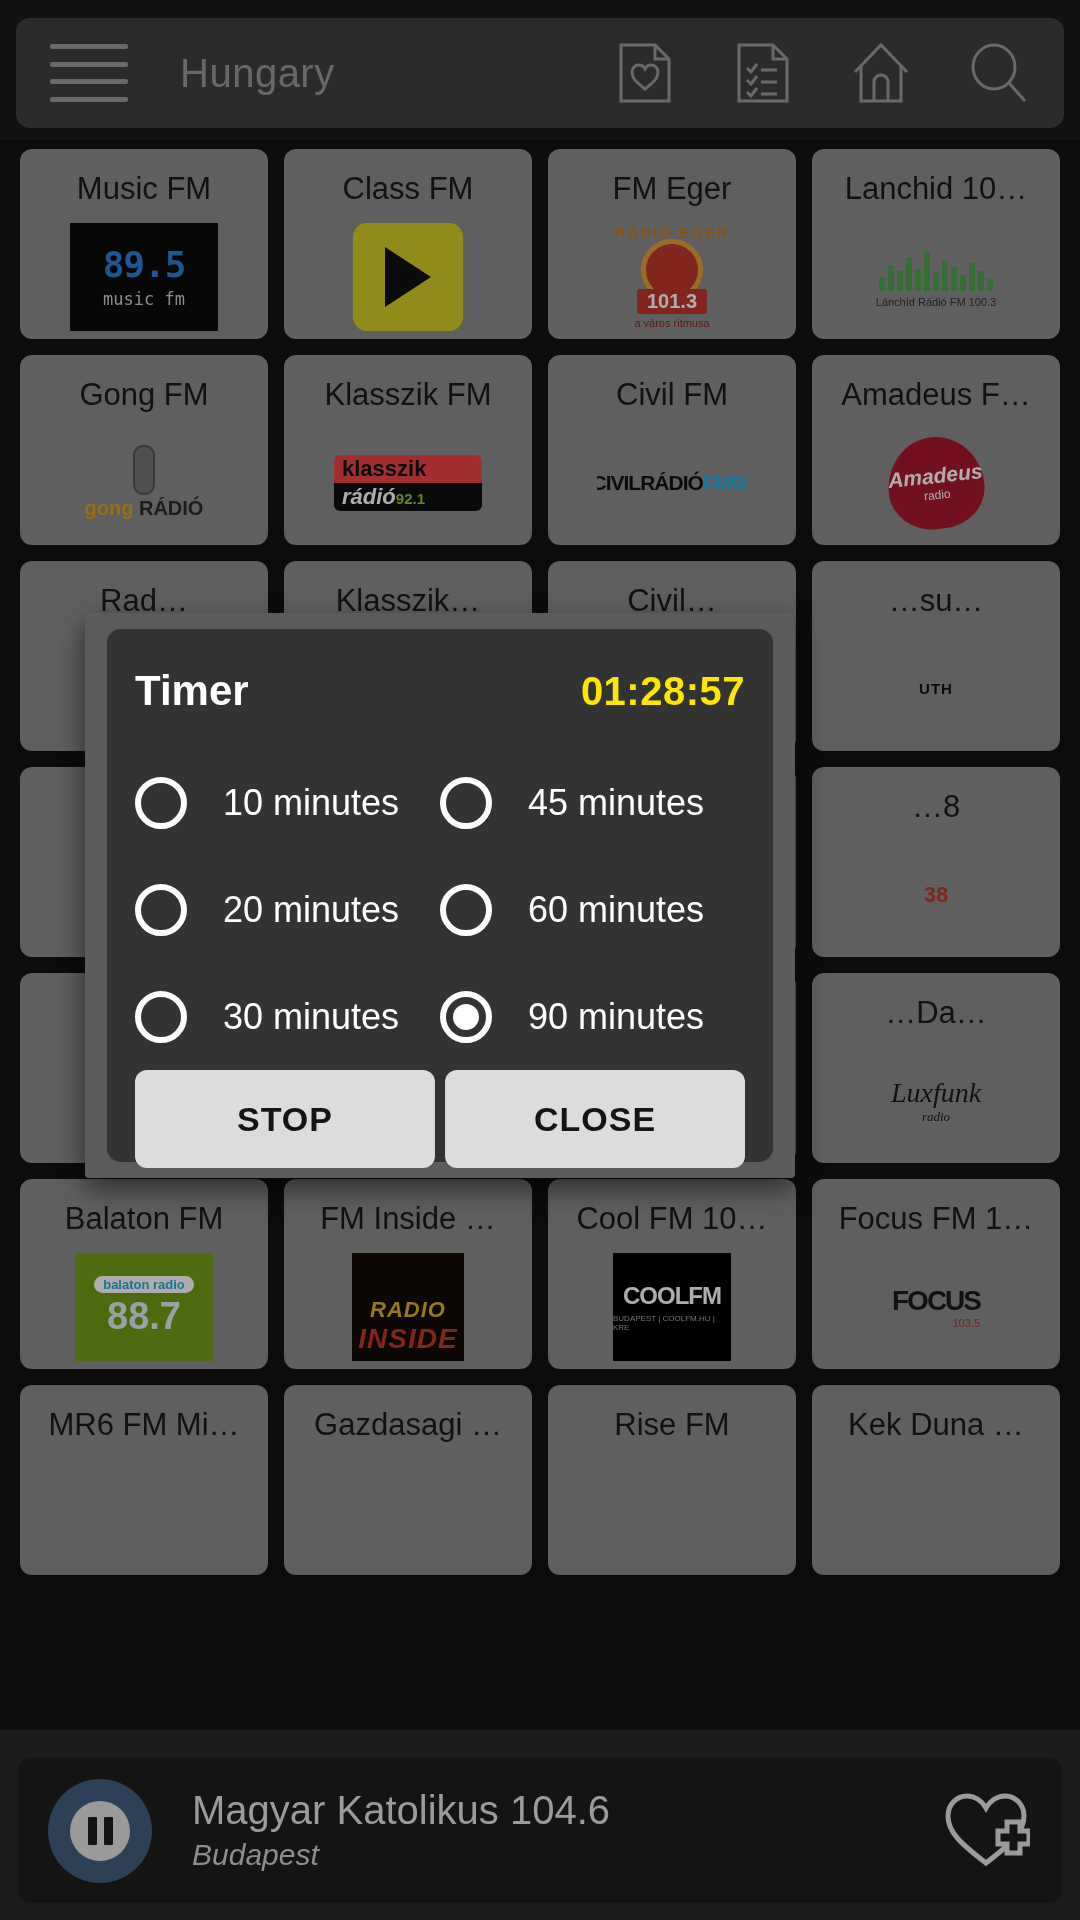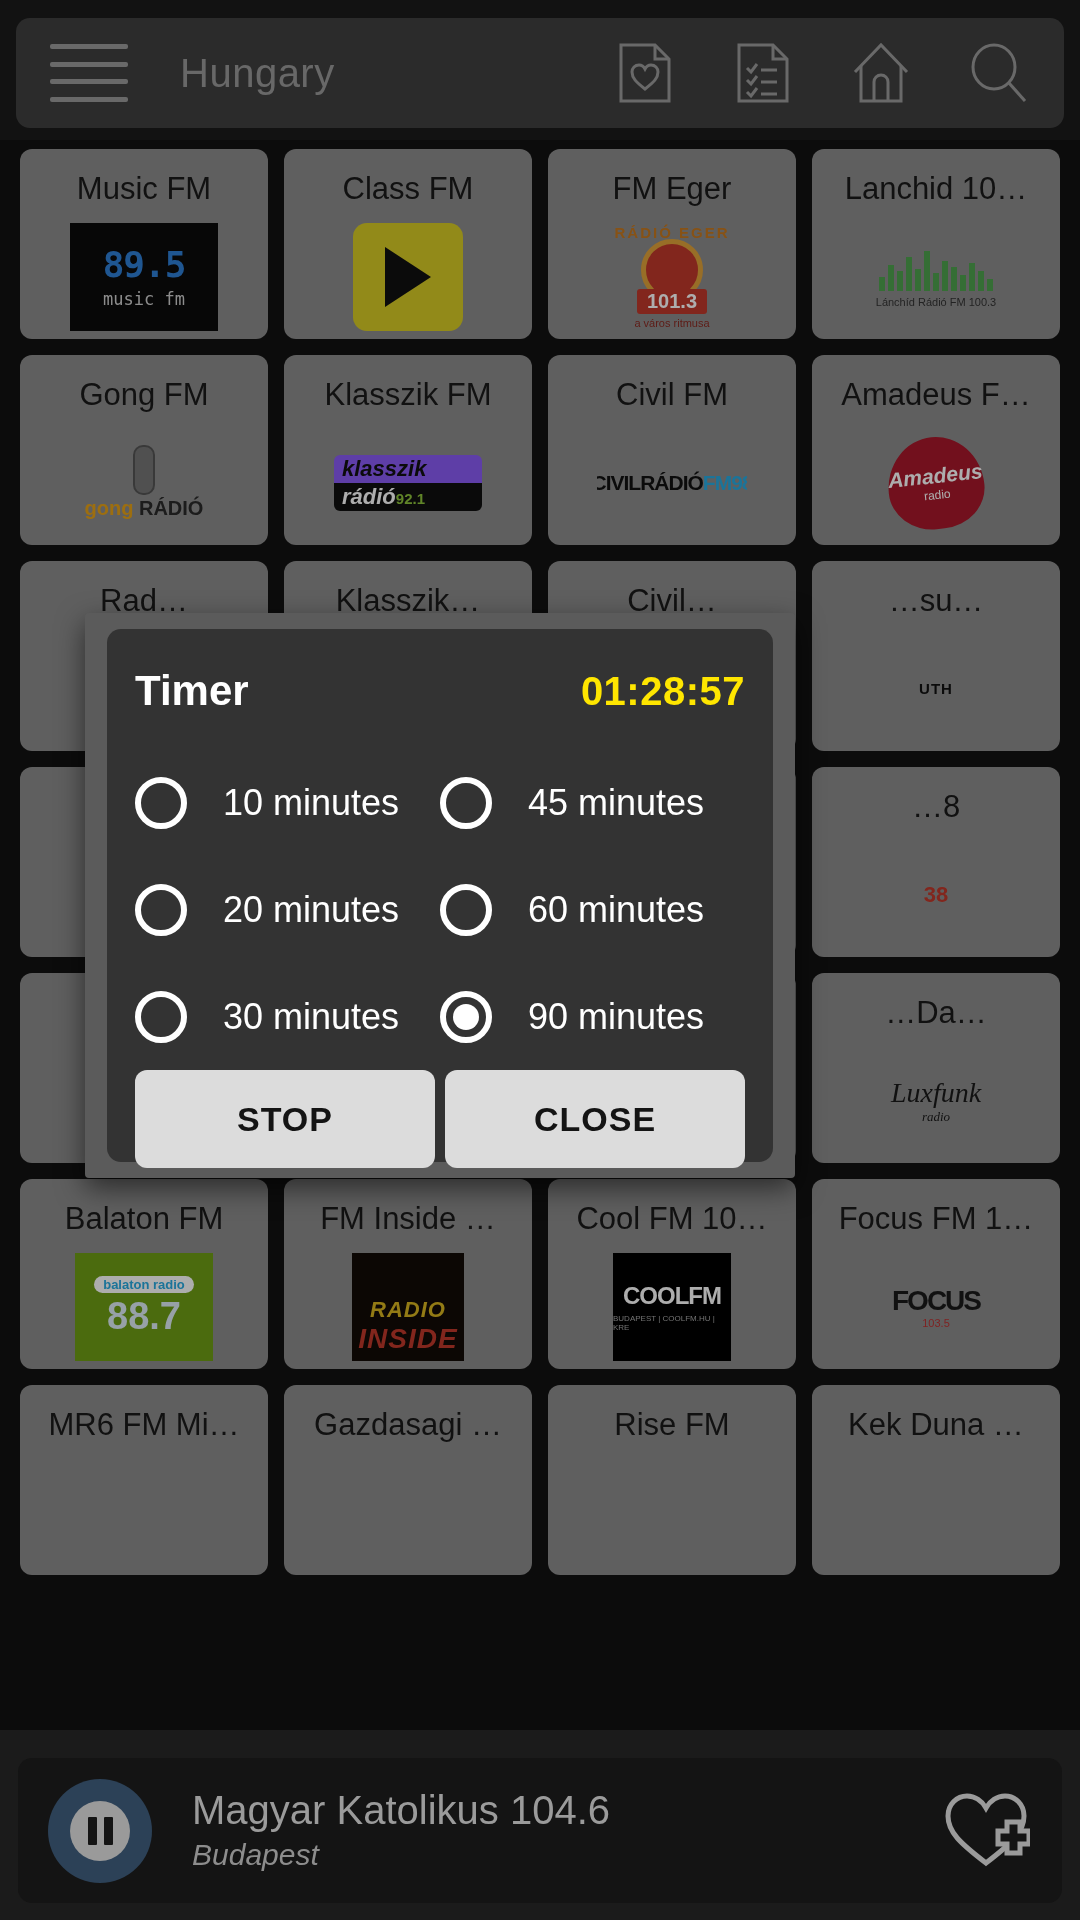--- a/index.html
+++ b/index.html
@@ -61,38 +61,38 @@
   .lg-eger .tag { background:#c0392b;color:#fff;font-size:20px;font-weight:bold;padding:1px 10px;margin-top:-12px;border-radius:3px;}
   .lg-eger .slog { color:#8a2a22;font-size:11px;margin-top:3px;}
   .lg-bars { display:flex; align-items:flex-end; gap:3px; height:46px;}
   .lg-bars i { width:6px; background:#4fa34f; display:block; }
   .lg-cap { color:#333; font-size:11px; margin-top:5px; }
   .lg-gong { display:flex;flex-direction:column;align-items:center;}
   .lg-gong .mic { width:22px;height:50px;border-radius:10px;background:#777;border:2px solid #555;}
   .lg-gong .txt { font-size:20px; font-weight:bold; margin-top:2px;}
   .lg-gong .txt b{color:#e8a317;} .lg-gong .txt i{color:#2a2a2a;font-style:normal;}
   .lg-klasszik { width:148px; }
-  .lg-klasszik .top { background:#8b5cf6; color:#111; font-size:22px; font-style:italic; font-weight:bold; padding:1px 8px; border-radius:6px 6px 0 0;}
+  .lg-klasszik .top { background:#ef4444; color:#111; font-size:22px; font-weight:bold; padding:1px 8px; border-radius:6px 6px 0 0;}
   .lg-klasszik .bot { background:#101010; color:#fff; font-size:22px; font-style:italic; font-weight:bold; padding:1px 8px; border-radius:0 0 6px 6px;}
   .lg-klasszik .bot em{color:#8ec43c;font-size:15px;font-style:normal;}
   .lg-civil { font-size:21px; font-weight:bold; letter-spacing:-1px; white-space:nowrap;}
   .lg-civil .a{color:#111;} .lg-civil .b{color:#29abe2;}
   .lg-amadeus { width:96px;height:92px;background:#a8192b;border-radius:48px 48px 44px 44px / 52px 52px 40px 40px;display:flex;flex-direction:column;align-items:center;justify-content:center;color:#fff;transform:rotate(-6deg);}
   .lg-amadeus .n{font-size:21px;font-weight:bold;font-style:italic;}
   .lg-amadeus .r{font-size:12px;}
   .lg-balaton { background:#6f9e16; width:138px;height:108px; display:flex;flex-direction:column;align-items:center;justify-content:center;}
   .lg-balaton .pill{background:#fff;border-radius:12px;padding:1px 9px;color:#29abe2;font-size:13px;font-weight:bold;}
   .lg-balaton .big{color:#dfeef7;font-size:38px;font-weight:bold;margin-top:2px;}
   .lg-inside { width:112px;height:108px;background:#120b06;display:flex;flex-direction:column;align-items:center;justify-content:flex-end;padding-bottom:6px;position:relative;overflow:hidden;}
   .lg-inside .r1{color:#d9b520;font-size:22px;font-weight:bold;font-style:italic;letter-spacing:1px;}
   .lg-inside .r2{color:#c0392b;font-size:28px;font-weight:bold;font-style:italic;letter-spacing:1px;}
   .lg-cool { background:#000; width:118px;height:108px;display:flex;flex-direction:column;align-items:center;justify-content:center;}
   .lg-cool .c{color:#fff;font-size:24px;font-weight:bold;letter-spacing:-1px;}
   .lg-cool .s{color:#aaa;font-size:8px;margin-top:4px;}
-  .lg-focus { display:flex;flex-direction:column;align-items:center;}
+  .lg-focus { display:flex;flex-direction:column;align-items:flex-end;}
   .lg-focus .f{color:#1a1a1a;font-size:28px;font-weight:bold;letter-spacing:-2px;}
   .lg-focus .n{color:#b33;font-size:11px;}
   .lg-sirius { width:110px;height:108px;background:linear-gradient(180deg,#061428,#0d2a52 55%,#05101f);display:flex;align-items:center;justify-content:center;}
   .lg-sirius .t{color:#cfe3f5;font-size:17px;font-family:"DejaVu Sans Mono",monospace;}
   .lg-tamasi { display:flex;flex-direction:column;align-items:center;}
   .lg-tamasi .t{color:#8a8a35;font-size:17px;font-style:italic;}
   .lg-tamasi .u{width:90px;height:26px;border-bottom:7px solid #d8cc26;border-radius:0 0 46px 46px;}
   .lg-tamasi .f{color:#333;font-size:13px;}
   .lg-hobby { display:flex; }
   .lg-hobby .a{background:#9a9a9a;color:#1a1a1a;font-size:19px;font-weight:bold;padding:1px 5px;}

